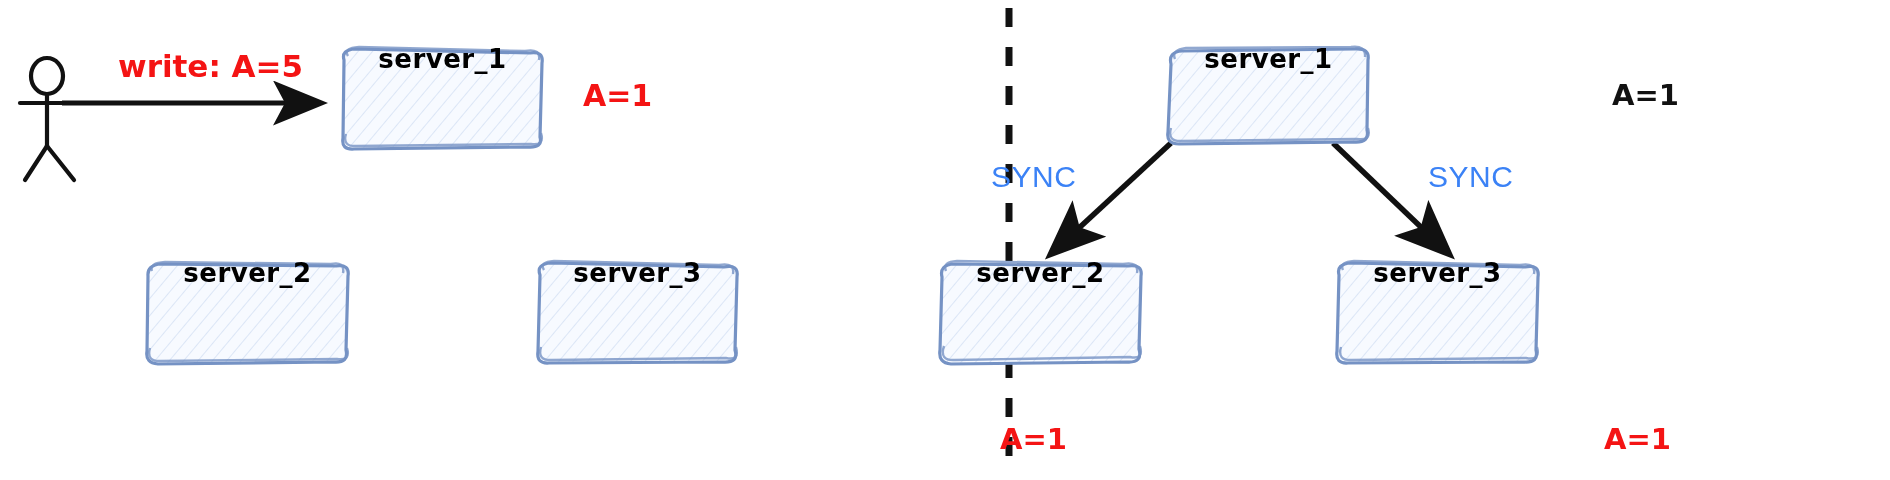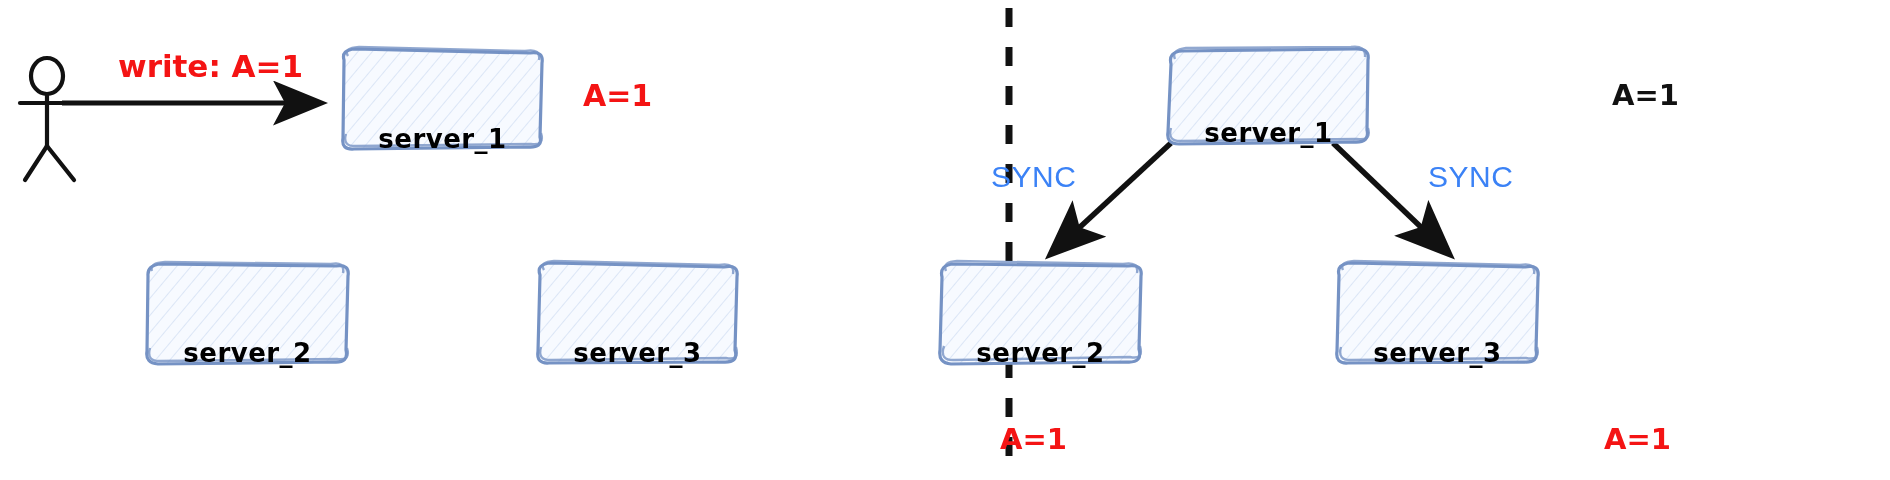--- a/index.html
+++ b/index.html
@@ -21,21 +21,21 @@
     position: absolute; left: 0; top: 0;
     width: 1890px; height: 480px;
     pointer-events: none;
   }
   .layer > * { pointer-events: auto; }
 
   
   .node {
     position: absolute;
     display: flex;
-    align-items: flex-end;
+    align-items: flex-start;
     justify-content: center;
   }
   .node svg { position: absolute; left: 0; top: 0; }
   .node-label {
     position: relative;
     z-index: 2;
     color: #000000;
     font-family: "DejaVu Sans", sans-serif;
     font-weight: bold;
     font-size: 26px;
@@ -141,21 +141,21 @@
       <svg width="215" height="110" viewBox="0 0 215 110">
         <path d="M10,17 Q6,6 21,5 L194,9 Q209,6 207,19 L205,92 Q209,105 193,104 L19,105 Q6,106 8,93 Z" fill="#f7faff" stroke="none"></path>
         <path d="M10,17 Q6,6 21,5 L194,9 Q209,6 207,19 L205,92 Q209,105 193,104 L19,105 Q6,106 8,93 Z" fill="url(#hatch)" stroke="none"></path>
         <path d="M10,17 Q6,6 21,5 L194,9 Q209,6 207,19 L205,92 Q209,105 193,104 L19,105 Q6,106 8,93 Z" fill="none" stroke="#7592c4" stroke-width="3.2" stroke-linejoin="round"></path>
         <path d="M14,12 Q9,4 24,3 L189,7 Q205,4 203,16" fill="none" stroke="#7592c4" stroke-width="2.4" opacity="0.8"></path>
         <path d="M11,89 Q7,103 22,102 L196,100 Q210,103 206,89" fill="none" stroke="#7592c4" stroke-width="2.4" opacity="0.8"></path>
       </svg>
       <span class="node-label">server_3</span>
     </div>
 
-    <div class="txt txt-red" style="left:118px; top:48px; font-size:31px;">write: A=1</div>
+    <div class="txt txt-red" style="left:118px; top:48px; font-size:31px;">write: A=5</div>
 
     <div class="txt txt-red" style="left:583px; top:78px; font-size:30px;">A=1</div>
 
     <div class="node" style="left:1161px; top:44px; width:215px; height:104px;">
       <svg width="215" height="104" viewBox="0 0 215 104">
         <path d="M10,20 Q7,8 21,7 L194,5 Q209,4 207,16 L206,86 Q209,99 193,98 L18,100 Q5,100 7,88 Z" fill="#f7faff" stroke="none"></path>
         <path d="M10,20 Q7,8 21,7 L194,5 Q209,4 207,16 L206,86 Q209,99 193,98 L18,100 Q5,100 7,88 Z" fill="url(#hatch)" stroke="none"></path>
         <path d="M10,20 Q7,8 21,7 L194,5 Q209,4 207,16 L206,86 Q209,99 193,98 L18,100 Q5,100 7,88 Z" fill="none" stroke="#7592c4" stroke-width="3.2" stroke-linejoin="round"></path>
         <path d="M14,15 Q10,6 25,4 L190,3 Q205,1 204,13" fill="none" stroke="#7592c4" stroke-width="2.4" opacity="0.8"></path>
         <path d="M10,84 Q6,98 21,97 L196,95 Q211,97 207,84" fill="none" stroke="#7592c4" stroke-width="2.4" opacity="0.8"></path>

